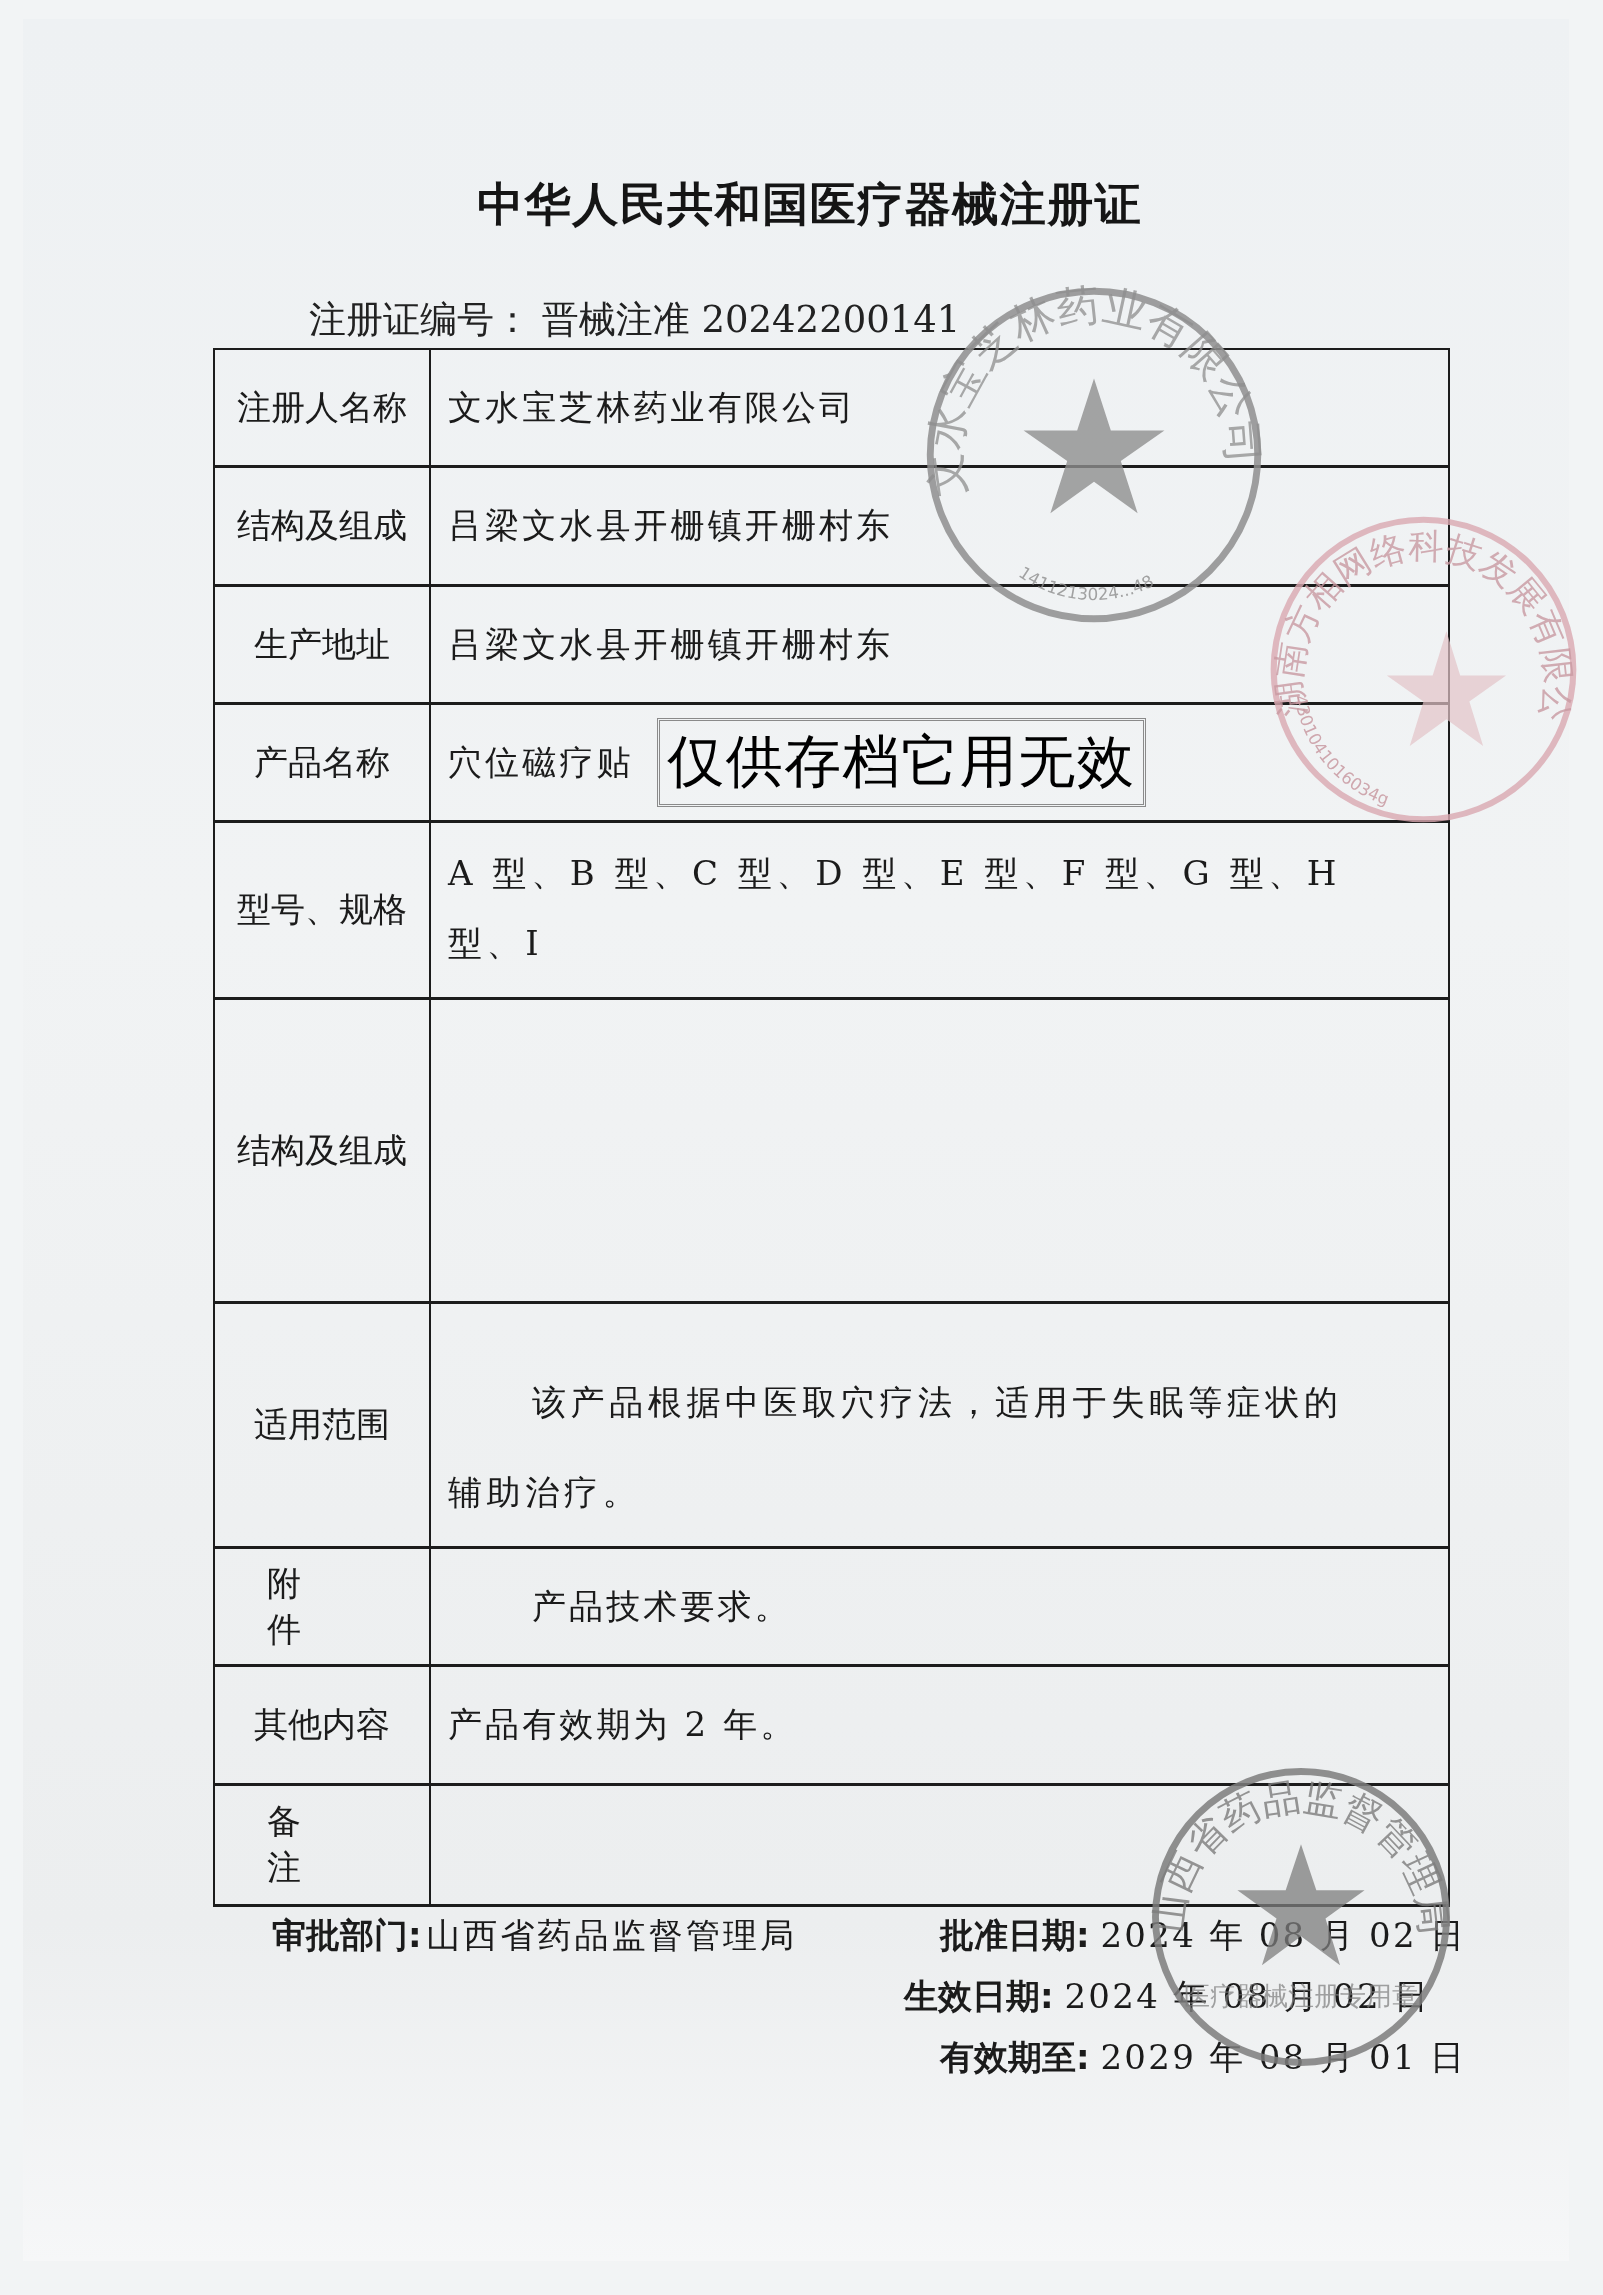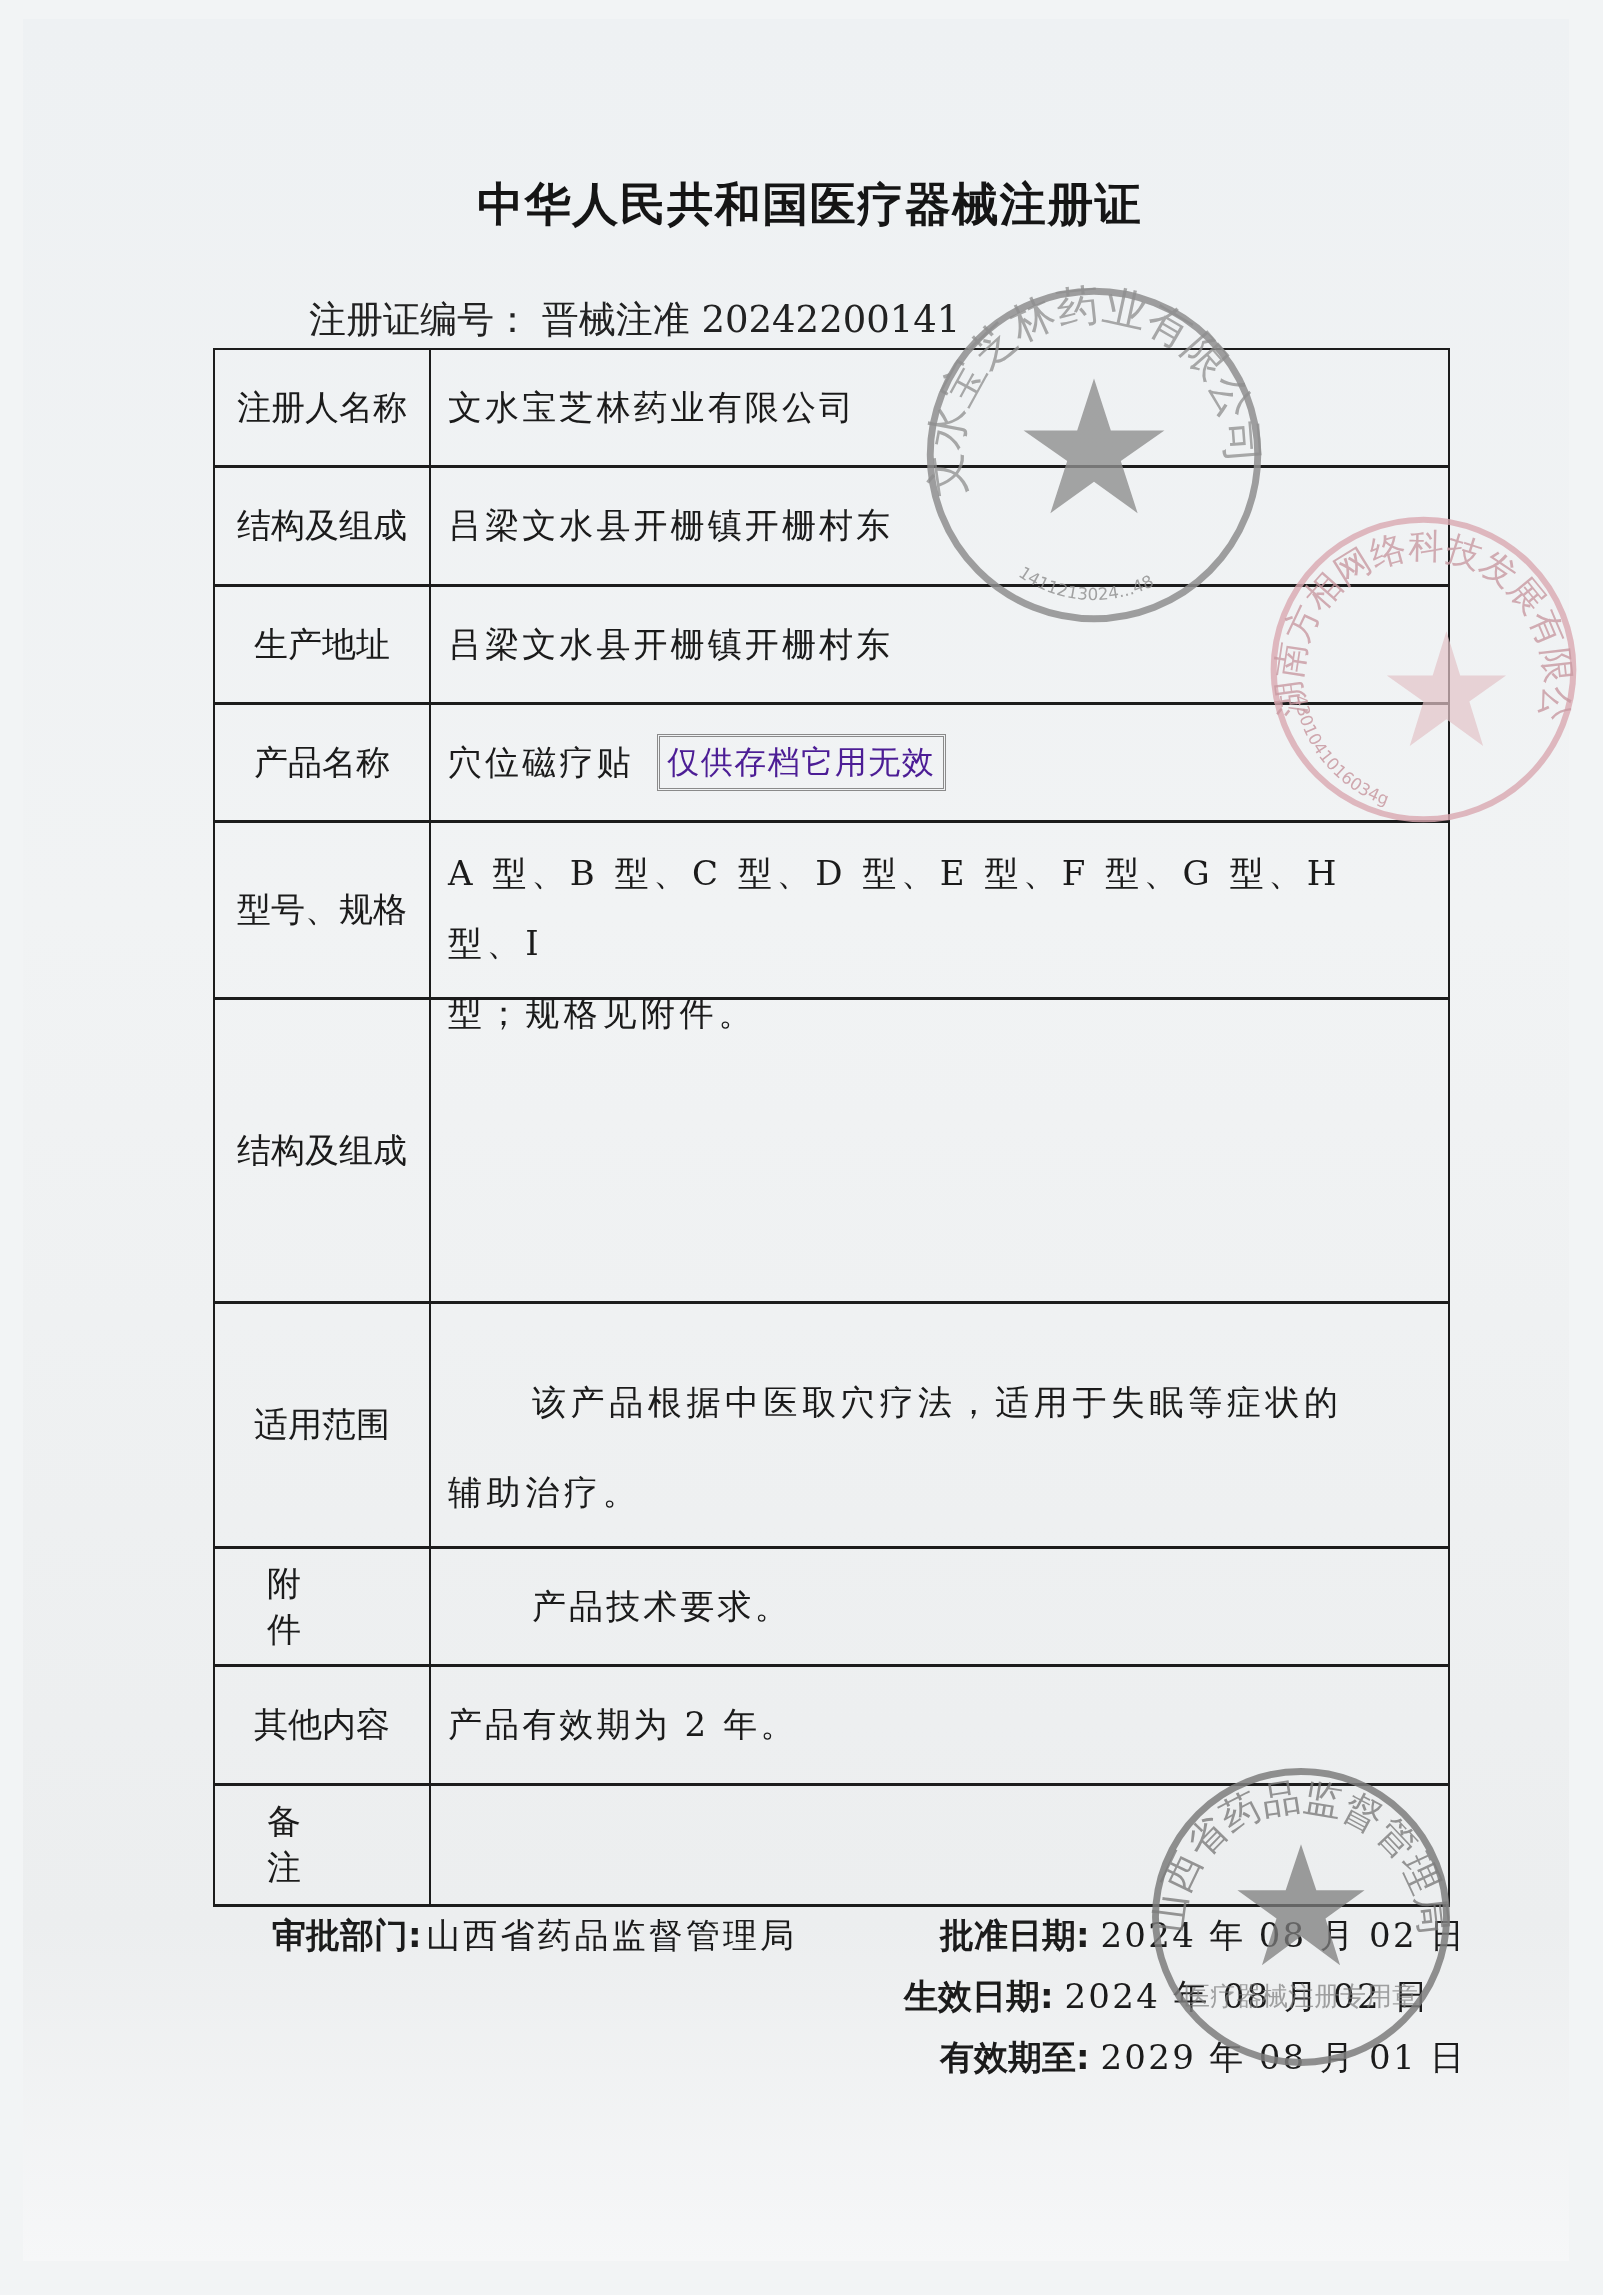--- a/index.html
+++ b/index.html
@@ -87,22 +87,22 @@
       padding-top: 20px;
       letter-spacing: 4.6px;
     }
     .value .indent { display: inline-block; width: 84px; }
     .stamp-text {
       display: inline-block;
       margin-left: 23px;
       border: 3.1px double #8a8a8a;
       padding: 3.1px 7.7px;
       font-family: "DejaVu Sans", sans-serif;
-      font-size: 32px;
-      color: #4c1d95;
+      font-size: 57px;
+      color: #000000;
       letter-spacing: 1.5px;
       font-weight: normal;
     }
     .footer {
       position: absolute;
       font-size: 34px;
       color: #1b1b1b;
       white-space: nowrap;
     }
     .footer .k { font-weight: bold; }
@@ -142,21 +142,20 @@
     <div class="label">产品名称</div>
     <div class="value">
       <span>穴位磁疗贴</span>
       <span class="stamp-text">仅供存档它用无效</span>
     </div>
   </div>
   <div class="row" style="height:174px">
     <div class="label">型号、规格</div>
     <div class="value para" style="line-height:70px; padding-top:15.3px;">
       <div>A 型、B 型、C 型、D 型、E 型、F 型、G 型、H 型、I</div>
-      <div>型；规格见附件。</div>
     </div>
   </div>
   <div class="row" style="height:301px">
     <div class="label">结构及组成</div>
   </div>
   <div class="row" style="height:242px">
     <div class="label">适用范围</div>
     <div class="value para" style="padding-top:53px;">
       <div><span class="indent"></span><span>该产品根据中医取穴疗法，适用于失眠等症状的</span></div>
       <div>辅助治疗。</div>

